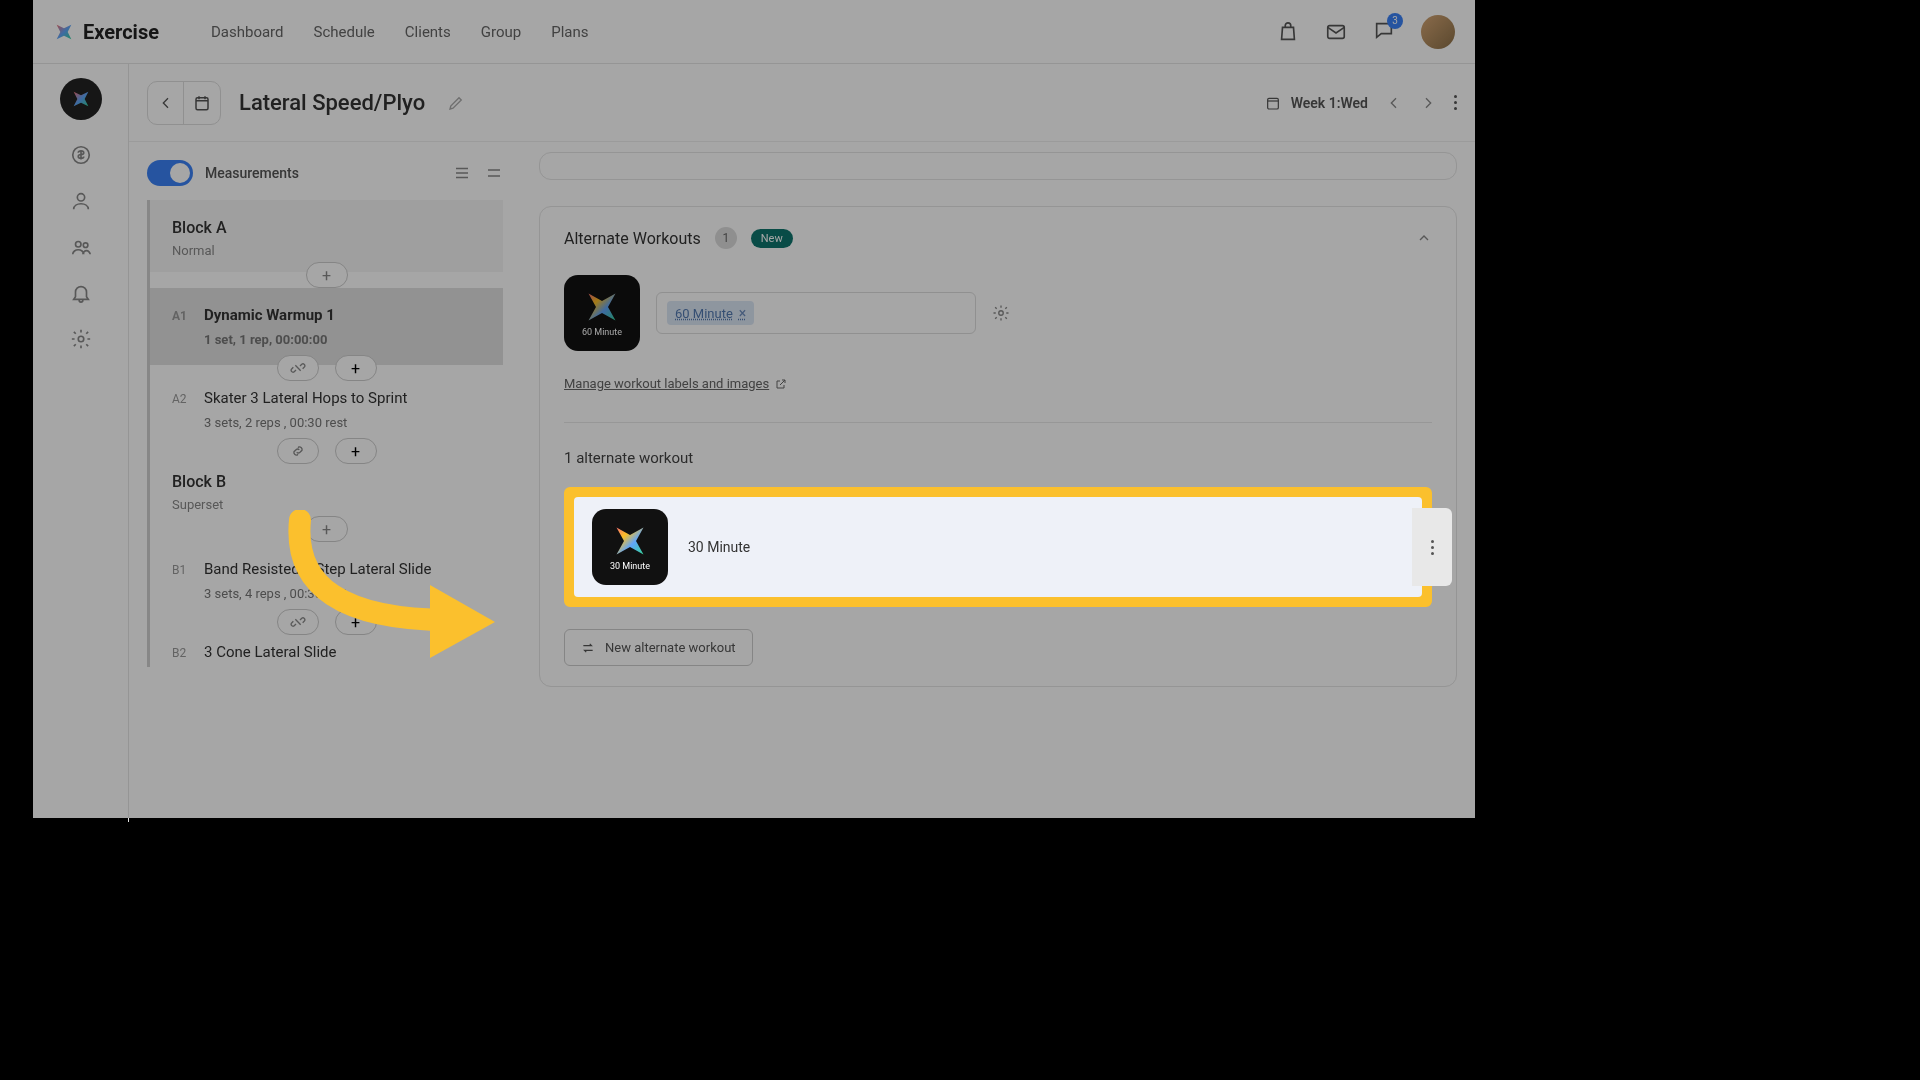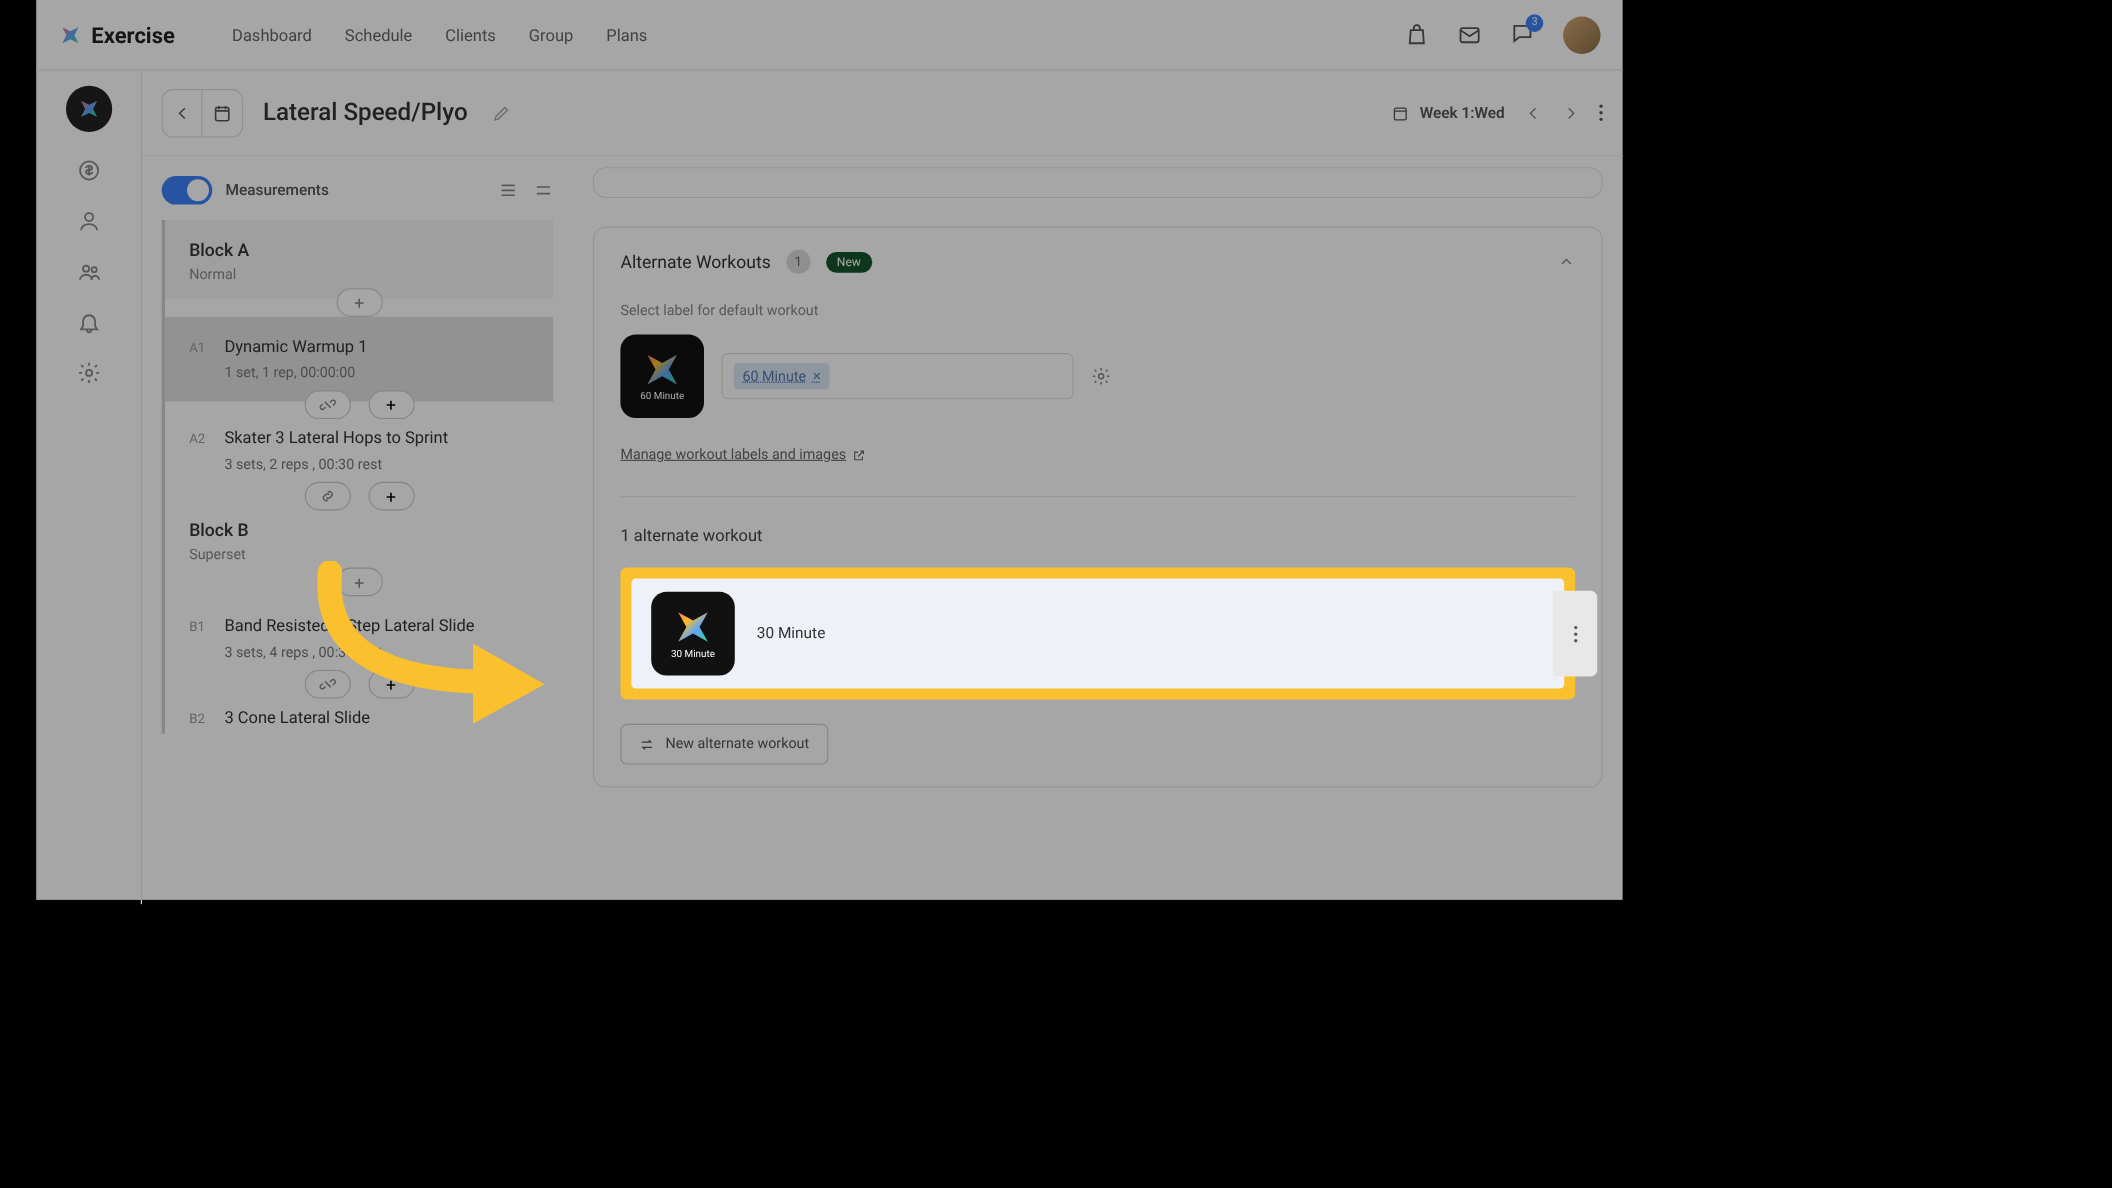--- a/index.html
+++ b/index.html
@@ -45,37 +45,37 @@
 .measure-label { font-size:14px; color:#555; font-weight:500; }
 .measure-icons { margin-left:auto; display:flex; gap:14px; }
 .measure-icons svg { width:18px; height:18px; stroke:#888; fill:none; stroke-width:2; }
 
 .block-list { border-left:3px solid #d0d0d0; }
 .block-header { padding:18px 18px 14px 22px; }
 .block-title { font-size:16px; font-weight:500; color:#333; margin-bottom:6px; }
 .block-sub { font-size:13px; color:#888; }
 .add-pill { margin: -10px auto 0; width:42px; height:26px; border:1px solid #ccc; border-radius:14px; display:flex; align-items:center; justify-content:center; background:#fff; font-size:16px; color:#888; position:relative; z-index:2; }
 .exercise { padding:18px 18px 18px 22px; background:#f0f0f0; }
-.exercise.sel { background:#e0e0e0; }
+.exercise.sel { background:#e0e0e0;font-weight:bold; }
 .exercise.white { background:#fff; }
 .ex-row { display:flex; gap:12px; align-items:baseline; }
 .ex-code { font-size:12px; color:#999; width:20px; }
 .ex-name { font-size:15px; color:#333; }
 .ex-detail { font-size:13px; color:#777; margin-top:8px; margin-left:32px; }
 .sep-pills { display:flex; justify-content:center; gap:16px; margin:-10px 0; position:relative; z-index:2; }
 .pill { width:42px; height:26px; border:1px solid #ccc; border-radius:14px; display:flex; align-items:center; justify-content:center; background:#fff; }
 .pill svg { width:16px; height:16px; stroke:#888; fill:none; stroke-width:2; }
 
 .right-col { flex:1; padding:10px 18px; overflow:auto; }
 .card-empty { height:28px; border:1px solid #e5e5e5; border-radius:12px; margin-bottom:26px; }
 .alt-card { border:1px solid #e5e5e5; border-radius:12px; padding:20px 24px; }
 .alt-head { display:flex; align-items:center; gap:14px; margin-bottom:26px; }
 .alt-title { font-size:16px; font-weight:400; color:#333; }
 .count-badge { width:22px; height:22px; border-radius:50%; background:#dcdcdc; color:#666; font-size:12px; display:flex; align-items:center; justify-content:center; }
-.new-pill { background:#14532d; color:#fff; font-size:11px; padding:3px 10px; border-radius:10px; }
+.new-pill { background:#0f766e; color:#fff; font-size:11px; padding:3px 10px; border-radius:10px; }
 .alt-head .chev { margin-left:auto; }
 .select-label { font-size:13px; color:#888; margin-bottom:14px; }
 .label-row { display:flex; align-items:center; gap:16px; margin-bottom:22px; }
 .thumb { width:76px; height:76px; border-radius:14px; background:#111; display:flex; flex-direction:column; align-items:center; justify-content:center; padding:4px; }
 .thumb svg { width:36px; height:36px; }
 .thumb-text { color:#fff; font-size:9px; margin-top:2px; }
 .chip-input { flex:0 0 320px; height:42px; border:1px solid #ddd; border-radius:6px; display:flex; align-items:center; padding:0 10px; }
 .chip { background:#dbe6f5; color:#5279b0; font-size:13px; padding:4px 8px; border-radius:4px; display:flex; align-items:center; gap:6px; text-decoration:underline dotted; }
 .chip-x { color:#6b8cbc; font-size:14px; cursor:pointer; }
 .gear { width:18px; height:18px; stroke:#888; fill:none; stroke-width:1.8; }
@@ -308,21 +308,20 @@
           <div class="card-empty"></div>
           <div class="alt-card">
             <div class="alt-head">
               <div class="alt-title">Alternate Workouts</div>
               <div class="count-badge">1</div>
               <div class="new-pill">New</div>
               <svg class="chev" viewBox="0 0 24 24">
                   <path d="M6 15l6-6 6 6"></path>
                 </svg>
             </div>
-            <div class="select-label">Select label for default workout</div>
             <div class="label-row">
               <div class="thumb">
                 <svg viewBox="0 0 24 24">
                     <defs>
                       <linearGradient id="g3" x1="0" x2="1" y1="0" y2="1">
                         <stop offset="0" stop-color="#f87171"></stop>
                         <stop offset=".3" stop-color="#fbbf24"></stop>
                         <stop offset=".6" stop-color="#60a5fa"></stop>
                         <stop offset="1" stop-color="#34d399"></stop>
                       </linearGradient>

